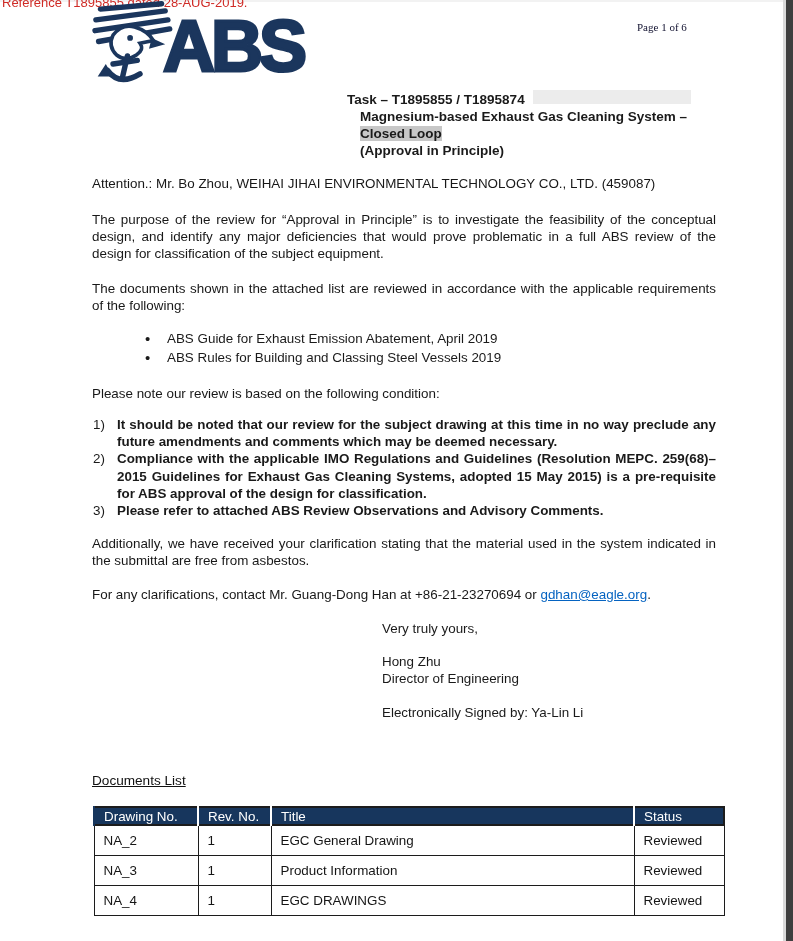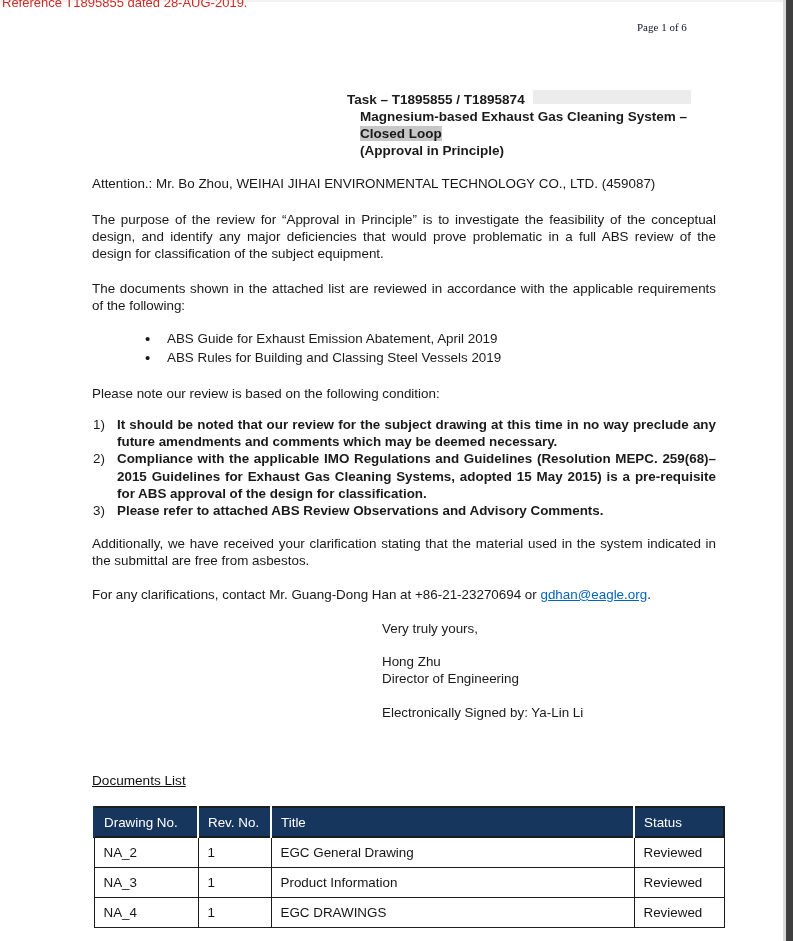--- a/index.html
+++ b/index.html
@@ -48,35 +48,55 @@
 
   a.mail { color:#0563c1; }
 
   
   .doc-heading { left:92px; top:773px; font-size:13.6px; text-decoration:underline; color:#111; }
   table.docs { position:absolute; left:93px; top:806px; width:630px; border-collapse:collapse; font-size:13.4px; table-layout:fixed; }
   table.docs col.c1 { width:104px; } table.docs col.c2 { width:73px; }
   table.docs col.c3 { width:363px; } table.docs col.c4 { width:90px; }
   table.docs th {
     background:#17365d; color:#ffffff; font-weight:normal; text-align:left;
-    height:30px; padding:0 0 0 9px; border-left:2px solid #ffffff;
+    height:18px; padding:0 0 0 9px; border-left:2px solid #ffffff;
   }
   table.docs th:first-child { border-left:2px solid #17365d; }
   table.docs thead tr { border:2px solid #1c1c1c; }
   table.docs td { height:30px; padding:0 0 0 9px; border:1.5px solid #1c1c1c; background:#fff; color:#151515; }
 </style>
 </head>
 <body>
 
 <div class="viewport">
 
   <div class="top-line"></div>
 
   <div class="abs-pos ref-line">Reference T1895855 dated 28-AUG-2019.</div>
 
+  <div class="abs-pos logo">
+    <svg class="logo-eagle" width="92" height="90" viewBox="0 0 100 100">
+      <g stroke="#1b365d" stroke-width="6" stroke-linecap="round">
+        <line x1="16" y1="9" x2="84" y2="3"></line>
+        <line x1="11" y1="21" x2="88" y2="11"></line>
+        <line x1="10" y1="33" x2="91" y2="21"></line>
+        <line x1="14" y1="45" x2="93" y2="31"></line>
+      </g>
+      <path d="M30,38 Q40,25 54,29 Q68,33 75,44 L60,47 Q65,54 56,60 Q44,68 34,60 Q24,50 30,38 Z" fill="#ffffff" stroke="#1b365d" stroke-width="4"></path>
+      <circle cx="49" cy="41" r="3.2" fill="#1b365d"></circle>
+      <path d="M73,41 L88,48 L70,53 Z" fill="#1b365d"></path>
+      <g stroke="#1b365d" stroke-width="6" fill="none" stroke-linecap="round">
+        <line x1="46" y1="61" x2="40" y2="87"></line>
+        <line x1="30" y1="70" x2="57" y2="66"></line>
+        <path d="M24,77 Q37,95 60,81"></path>
+      </g>
+      <path d="M22,70 L30,84 L13,84 Z" fill="#1b365d"></path>
+    </svg>
+    <span class="logo-text">ABS</span>
+  </div>
 
   <div class="abs-pos page-num">Page 1 of 6</div>
 
   <div class="abs-pos task">
     <div><span>Task – T1895855 / T1895874</span><span class="hl-soft"></span></div>
     <div class="indent">Magnesium-based Exhaust Gas Cleaning System –</div>
     <div class="indent"><span class="hl-gray">Closed Loop</span></div>
     <div class="indent">(Approval in Principle)</div>
   </div>
 

